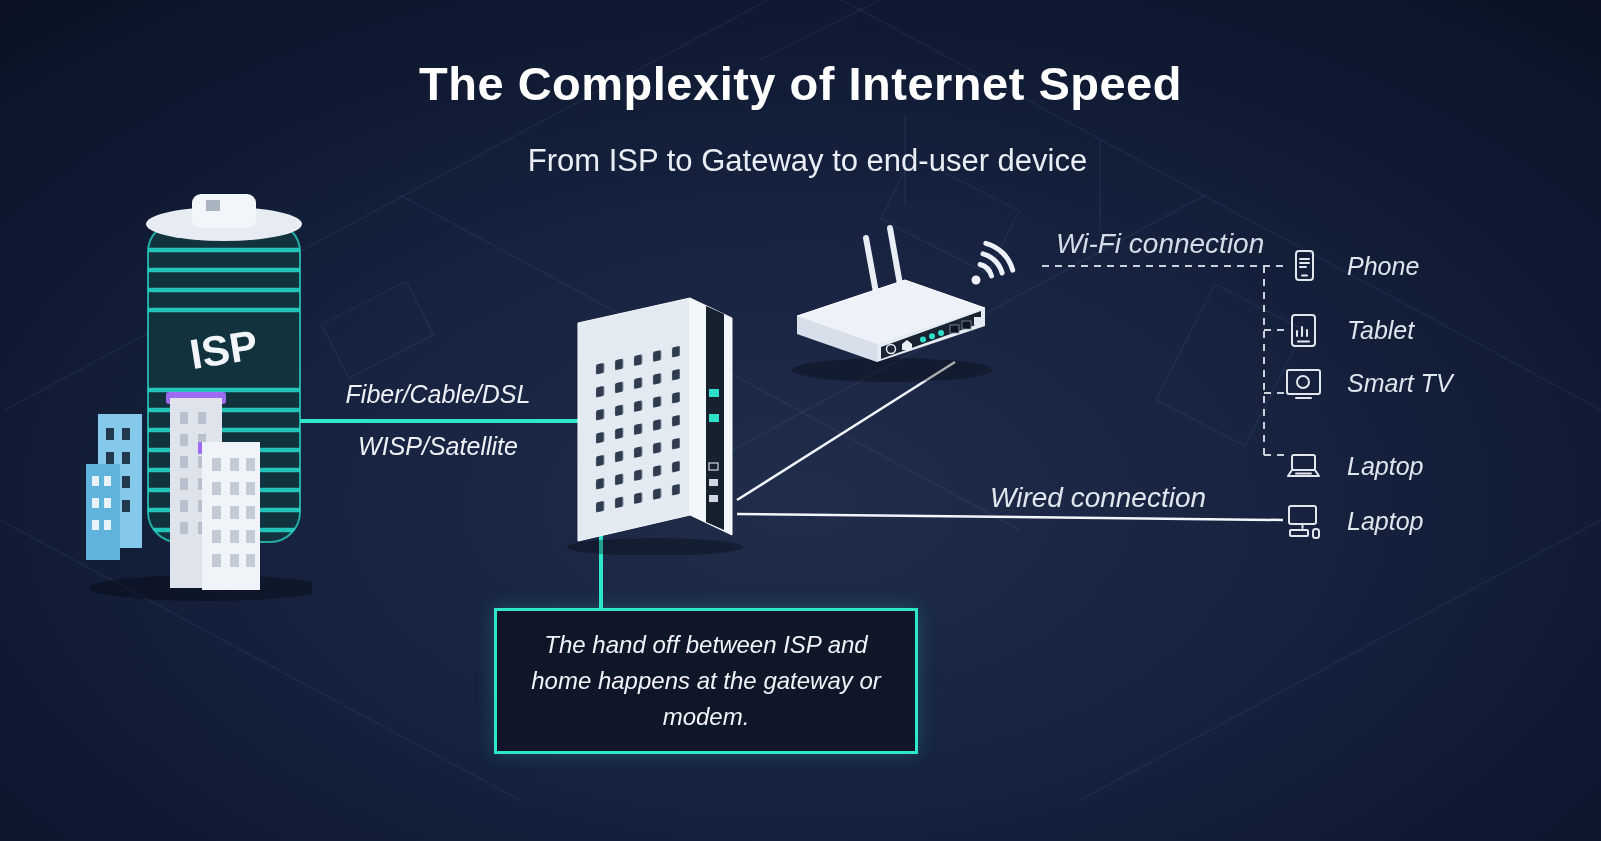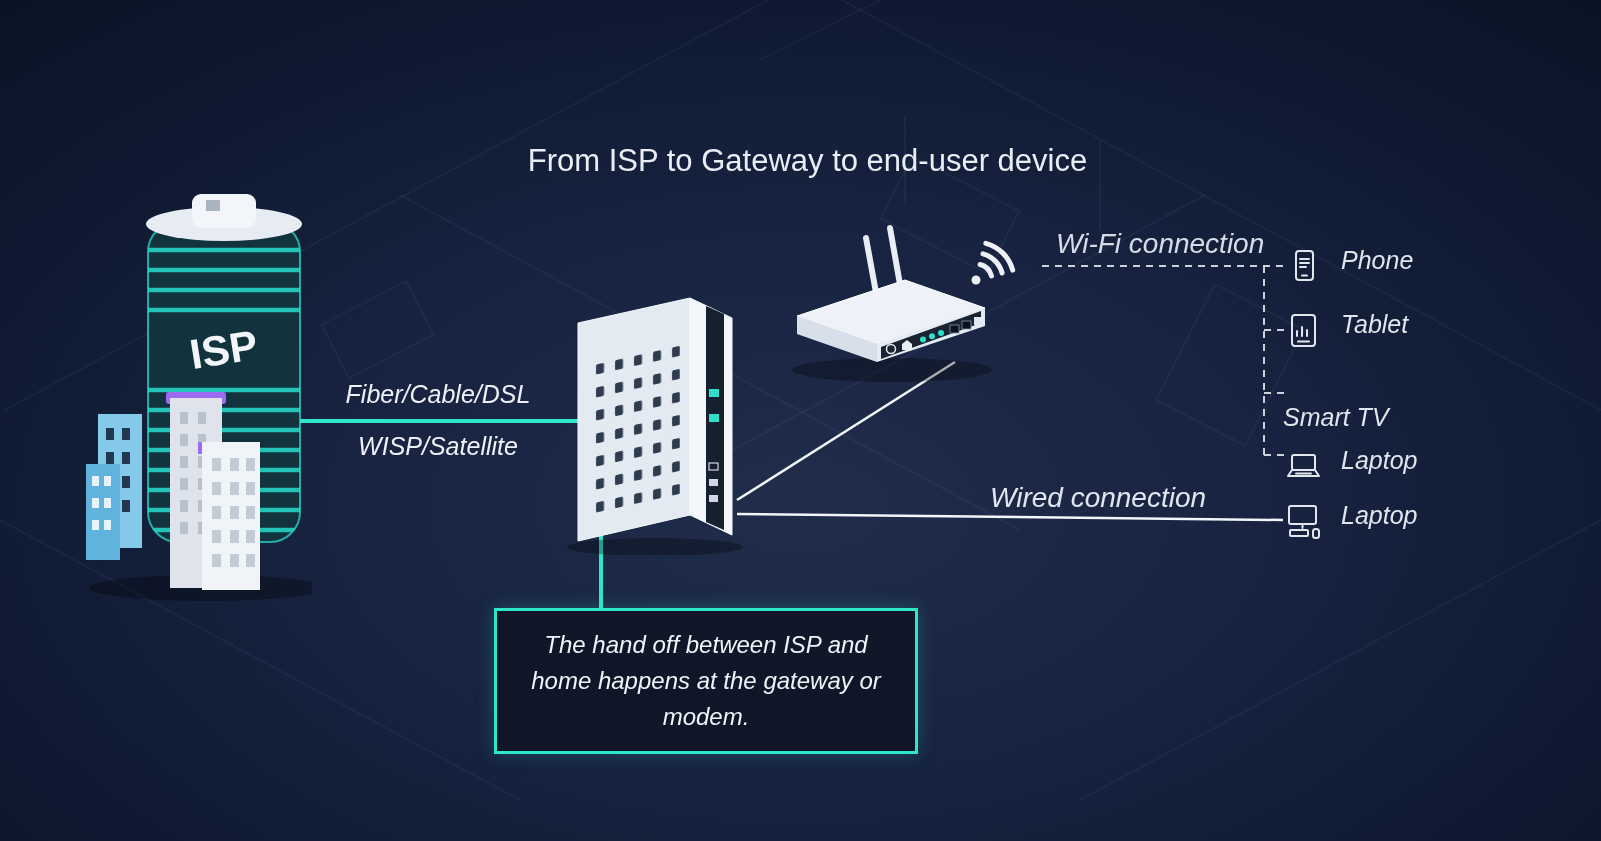--- a/index.html
+++ b/index.html
@@ -10,21 +10,21 @@
   }
   svg{display:block;}
   .abs{position:absolute;}
   .title{position:absolute;top:56px;left:0;width:100%;margin:0;text-align:center;
          font-size:47px;font-weight:800;letter-spacing:.5px;color:#ffffff;}
   .subtitle{position:absolute;top:136px;left:0;width:100%;margin:7px;text-align:center;
          font-size:31px;font-weight:400;color:#e9edf4;}
   .link-label{position:absolute;left:312px;width:252px;text-align:center;
          font-style:italic;font-size:25px;color:#eef1f6;}
   .conn-label{position:absolute;font-style:italic;font-size:28px;color:#d4dce7;}
-  .device-row{position:absolute;left:1283px;height:40px;display:flex;gap:18px;}
+  .device-row{position:absolute;left:1283px;height:40px;display:flex;align-items:center;gap:24px;}
   .dev-icon{width:40px;height:40px;stroke:#edf1f7;stroke-width:2;fill:none;
             stroke-linecap:round;stroke-linejoin:round;opacity:.95;}
   .dev-label{font-style:italic;font-size:25px;color:#e0e6ee;white-space:nowrap;}
   .callout{position:absolute;left:494px;top:608px;width:424px;height:146px;box-sizing:border-box;
            border:3px solid #2ee6c9;background:rgba(13,20,34,0.82);
            box-shadow:0 0 18px rgba(46,230,201,0.22);
            display:flex;align-items:center;justify-content:center;}
   .callout p{margin:0;padding:10px 26px;text-align:center;font-style:italic;
              font-size:24px;line-height:36px;color:#f0f3f8;}
   .bg-lines,.connectors{position:absolute;left:0;top:0;}
@@ -52,20 +52,21 @@
   </svg>
 
   <svg class="connectors" width="1601" height="841" viewBox="0 0 1601 841">
     <path d="M300,421 L578,421" stroke="#2ee6c9" stroke-width="4"></path>
     <path d="M601,534 L601,611" stroke="#2ee6c9" stroke-width="4"></path>
     <path d="M737,500 L955,362" stroke="#f2f5f9" stroke-width="2.5" fill="none"></path>
     <path d="M737,514 L1283,520" stroke="#f2f5f9" stroke-width="2.5" fill="none"></path>
     <path d="M1042,266 L1284,266 M1264,266 L1264,455 M1264,330 L1284,330 M1264,393 L1284,393 M1264,455 L1284,455" stroke="#ecf1f8" stroke-opacity="0.85" stroke-width="2" stroke-dasharray="7 6" fill="none"></path>
   </svg>
 
+  <h1 class="title">The Complexity of Internet Speed</h1>
   <h2 class="subtitle">From ISP to Gateway to end-user device</h2>
 
   <div class="abs" style="left:82px;top:192px;">
     <svg width="230" height="410" viewBox="0 0 230 410">
       <defs>
         <clipPath id="towerClip">
             <rect x="66" y="30" width="152" height="320" rx="30"></rect>
           </clipPath>
       </defs>
       <ellipse cx="125" cy="396" rx="118" ry="13" fill="#000" opacity="0.3"></ellipse>
@@ -217,21 +218,21 @@
 
   <div class="device-row" style="top:310px;">
     <svg class="dev-icon" viewBox="0 0 40 40">
       <rect x="9" y="5" width="23" height="31" rx="3"></rect>
       <path d="M14,26 v-5 M19,26 v-9 M24,26 v-6"></path>
       <line x1="15" y1="31.5" x2="26" y2="31.5"></line>
     </svg>
     <span class="dev-label">Tablet</span>
   </div>
 
-  <div class="device-row" style="top:385px;flex-direction:column;">
+  <div class="device-row" style="top:363px;">
     <svg class="dev-icon" viewBox="0 0 40 40">
       <rect x="4" y="7" width="33" height="24" rx="2"></rect>
       <circle cx="20" cy="19" r="6"></circle>
       <line x1="13" y1="35" x2="28" y2="35"></line>
     </svg>
     <span class="dev-label">Smart TV</span>
   </div>
 
   <div class="device-row" style="top:446px;">
     <svg class="dev-icon" viewBox="0 0 40 40">

